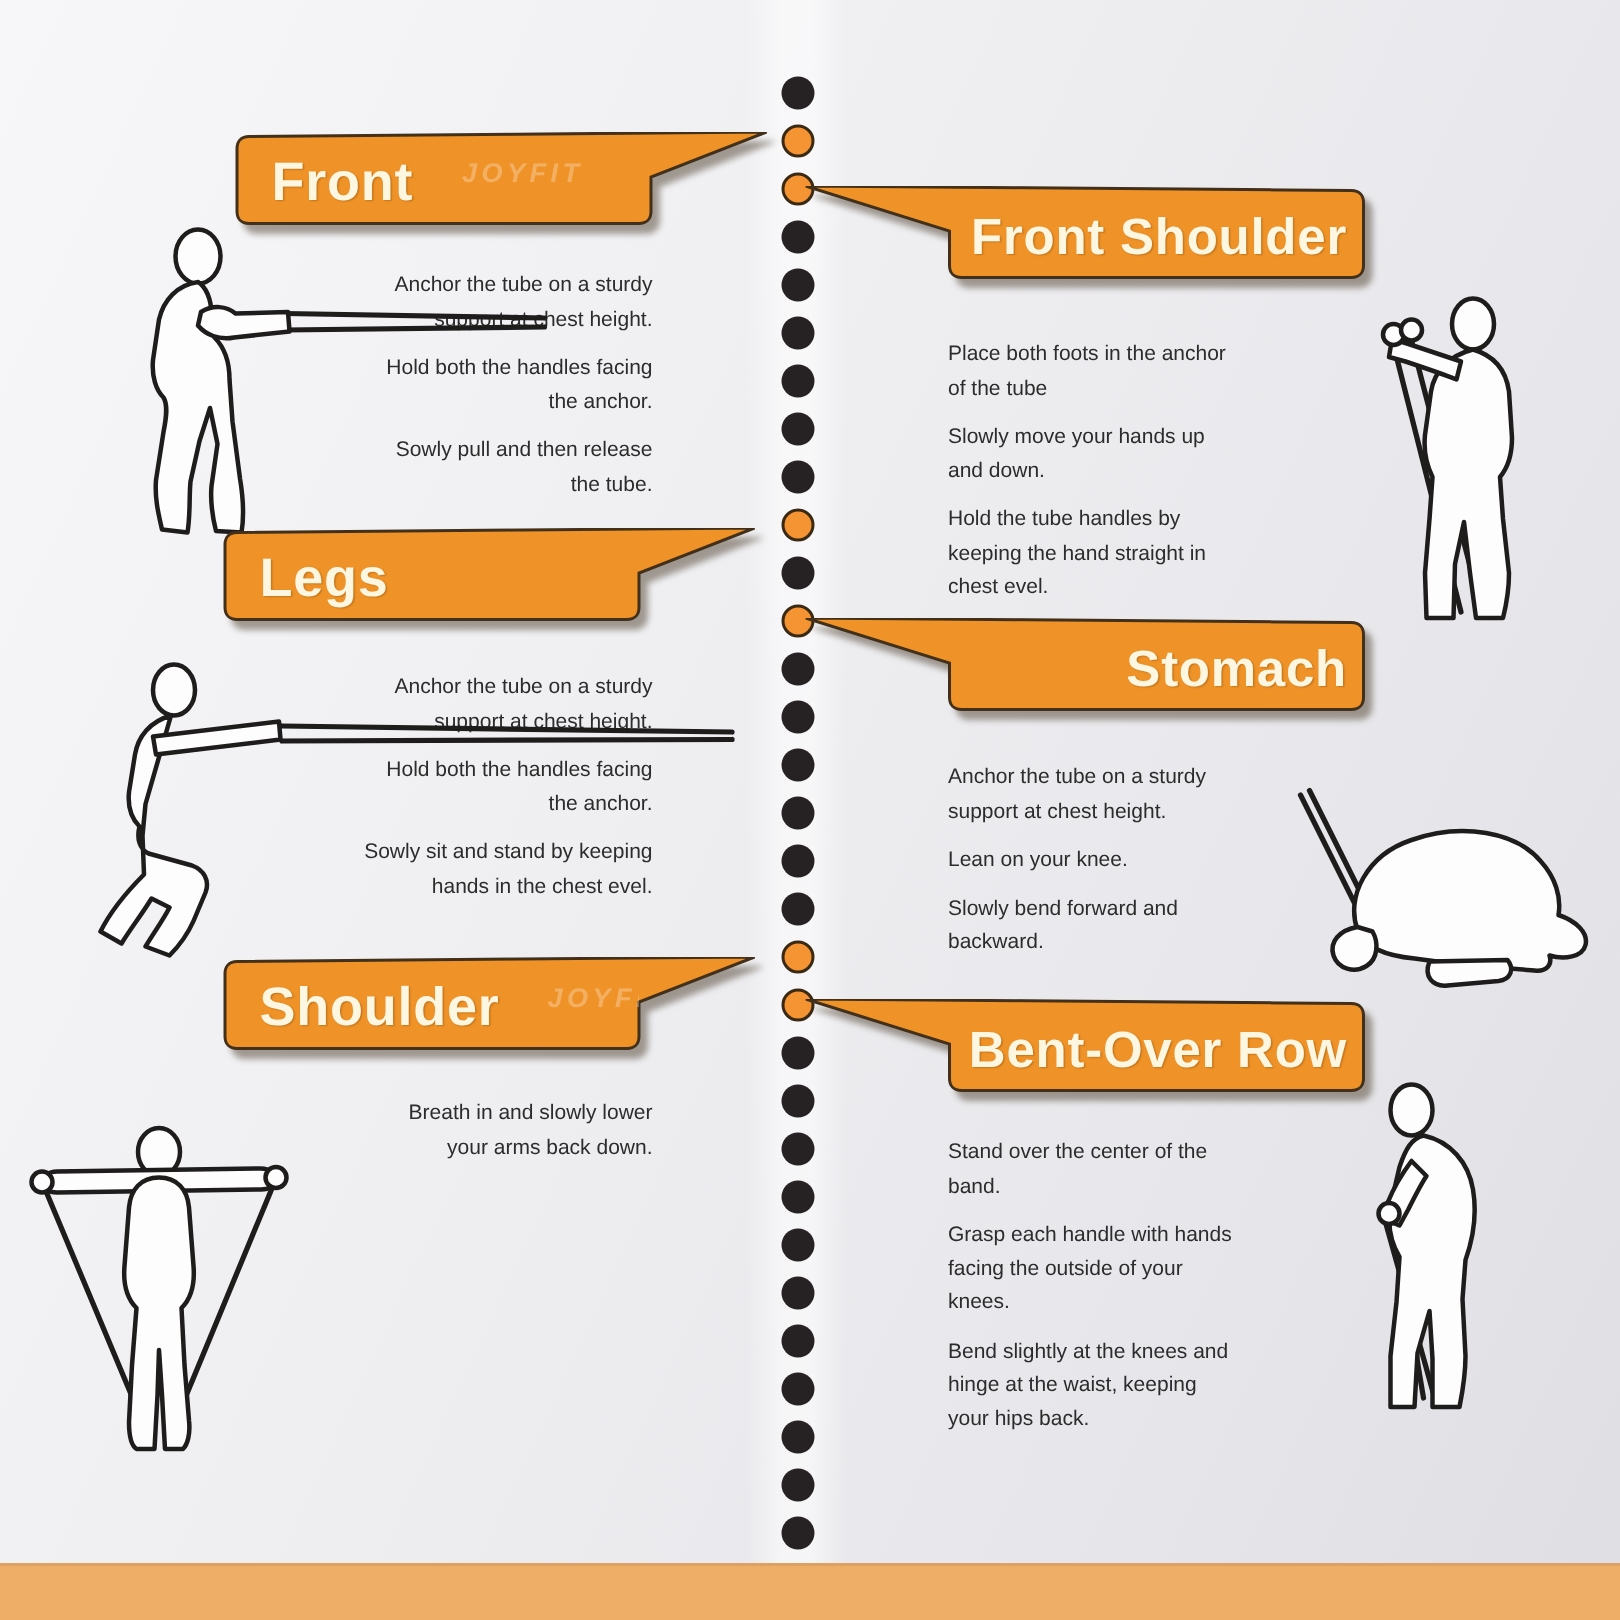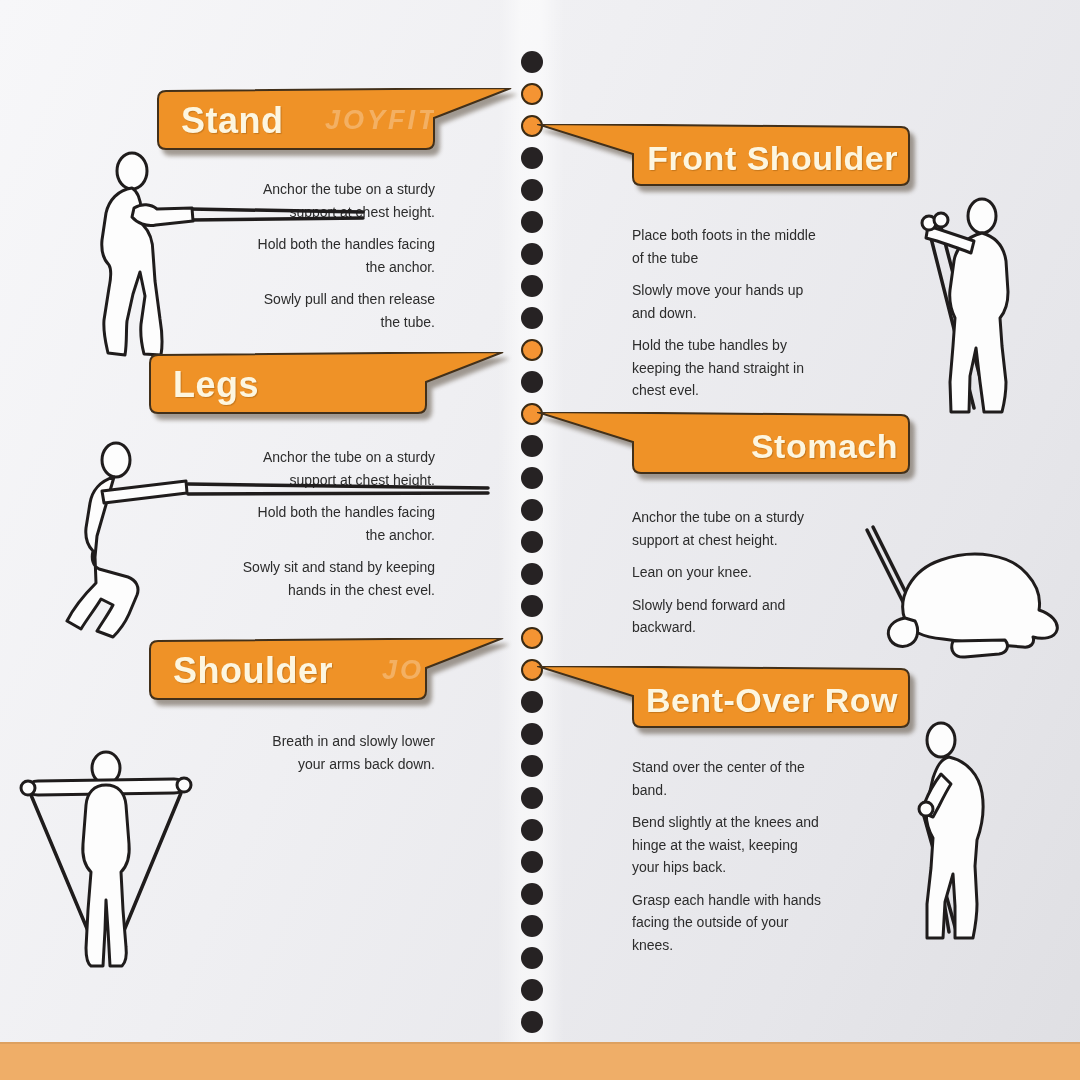--- a/index.html
+++ b/index.html
@@ -25,22 +25,22 @@
   .banner svg{position:absolute;left:0;top:0;}
   .banner-shape{fill:#ef9227;stroke:#42301a;stroke-width:2;}
   .banner-title{
     position:absolute;top:12px;font-size:36px;font-weight:bold;letter-spacing:.5px;
     color:#fdf6e0;white-space:nowrap;text-shadow:1px 1px 1px rgba(120,70,10,.35);
   }
   .t-left{left:26px;}
   .t-right{right:14px;font-size:34px;top:15px;}
   .banner-clip{position:absolute;left:3px;top:3px;width:276px;height:58px;overflow:hidden;}
   .watermark{
-    position:absolute;top:14px;font-size:27px;font-weight:bold;font-style:italic;
-    letter-spacing:3px;color:#ffffff;opacity:.28;white-space:nowrap;margin-left:17px;
+    position:absolute;top:14px;font-size:18px;font-weight:bold;font-style:italic;
+    letter-spacing:3px;color:#ffffff;opacity:.28;white-space:nowrap;
   }
   
   .steps{position:absolute;color:#2c2c2c;}
   .steps p{margin:0 0 10px 0;font-size:14px;line-height:22.5px;white-space:pre;}
   .align-r p{text-align:right;}
   .steps.align-r{text-align:right;}
   
   .figure{position:absolute;}
   .figure .person{fill:#fdfdfd;stroke:#1f1c1c;stroke-width:3;stroke-linejoin:round;}
   .figure .band{fill:none;stroke:#1f1c1c;stroke-width:3.5;stroke-linecap:round;}
@@ -88,21 +88,21 @@
   <div class="bottom-bar"></div>
 
   <div>
     <div class="banner" style="left:155px;top:88px">
       <svg width="375" height="72" viewBox="0 0 375 72">
         <path class="banner-shape" d="M11,3 L356,0 L279,30 L279,53 C279,58 276,61 271,61 L11,61 C6,61 3,58 3,53 L3,11 C3,6 6,3 11,3 Z"></path>
       </svg>
       <div class="banner-clip">
         <div class="watermark" style="left:150px">JOYFIT</div>
       </div>
-      <div class="banner-title t-left">Stand</div>
+      <div class="banner-title t-left">Front</div>
     </div>
     <div class="steps align-r" style="left:135px;top:178px;width:300px">
       <p>Anchor the tube on a sturdy
 support at chest height.</p>
       <p>Hold both the handles facing
 the anchor.</p>
       <p>Sowly pull and then release
 the tube.</p>
     </div>
     <svg class="figure" style="left:48px;top:146px" width="318" height="218" viewBox="0 0 318 218">
@@ -114,21 +114,21 @@
   </div>
 
   <div>
     <div class="banner" style="left:537px;top:124px">
       <svg width="375" height="72" viewBox="0 0 375 72">
         <path class="banner-shape" d="M0,0 L96,30 L96,53 C96,58 99,61 104,61 L364,61 C369,61 372,58 372,53 L372,11 C372,6 369,3 364,3 L0,0 Z"></path>
       </svg>
       <div class="banner-title t-right">Front Shoulder</div>
     </div>
     <div class="steps" style="left:632px;top:224px;width:310px">
-      <p>Place both foots in the middle
+      <p>Place both foots in the anchor
 of the tube</p>
       <p>Slowly move your hands up
 and down.</p>
       <p>Hold the tube handles by
 keeping the hand straight in
 chest evel.</p>
     </div>
     <svg class="figure" style="left:916px;top:192px" width="126" height="226" viewBox="0 0 126 226">
       <path class="band" d="M13,38 L58,216 M25,35 L72,216"></path>
       <ellipse class="person" cx="66" cy="24" rx="14" ry="17"></ellipse>
@@ -211,26 +211,26 @@
   <div>
     <div class="banner" style="left:537px;top:666px">
       <svg width="375" height="72" viewBox="0 0 375 72">
         <path class="banner-shape" d="M0,0 L96,30 L96,53 C96,58 99,61 104,61 L364,61 C369,61 372,58 372,53 L372,11 C372,6 369,3 364,3 L0,0 Z"></path>
       </svg>
       <div class="banner-title t-right">Bent-Over Row</div>
     </div>
     <div class="steps" style="left:632px;top:756px;width:310px">
       <p>Stand over the center of the
 band.</p>
+      <p>Grasp each handle with hands
+facing the outside of your
+knees.</p>
       <p>Bend slightly at the knees and
 hinge at the waist, keeping
 your hips back.</p>
-      <p>Grasp each handle with hands
-facing the outside of your
-knees.</p>
     </div>
     <svg class="figure" style="left:893px;top:716px" width="152" height="232" viewBox="0 0 152 232">
       <path class="band" d="M31,100 L64,218 M37,102 L56,216"></path>
       <ellipse class="person" cx="48" cy="24" rx="14" ry="17"></ellipse>
       <path class="person" d="M56,41 C74,45 86,59 89,77 C92,95 89,110 84,124 L82,150 L84,188 C84,200 82,212 80,222 L62,222 L62,190 L60,158 L52,186 L50,222 L34,222 L34,188 L38,152 L40,122 C34,112 32,100 34,88 L40,62 C44,50 48,43 56,41 Z"></path>
       <path class="person" d="M48,58 C42,66 36,76 32,86 L28,96 L40,101 L46,90 C50,82 54,74 58,68 Z"></path>
       <circle class="handle" cx="33" cy="93" r="7"></circle>
     </svg>
   </div>
 

